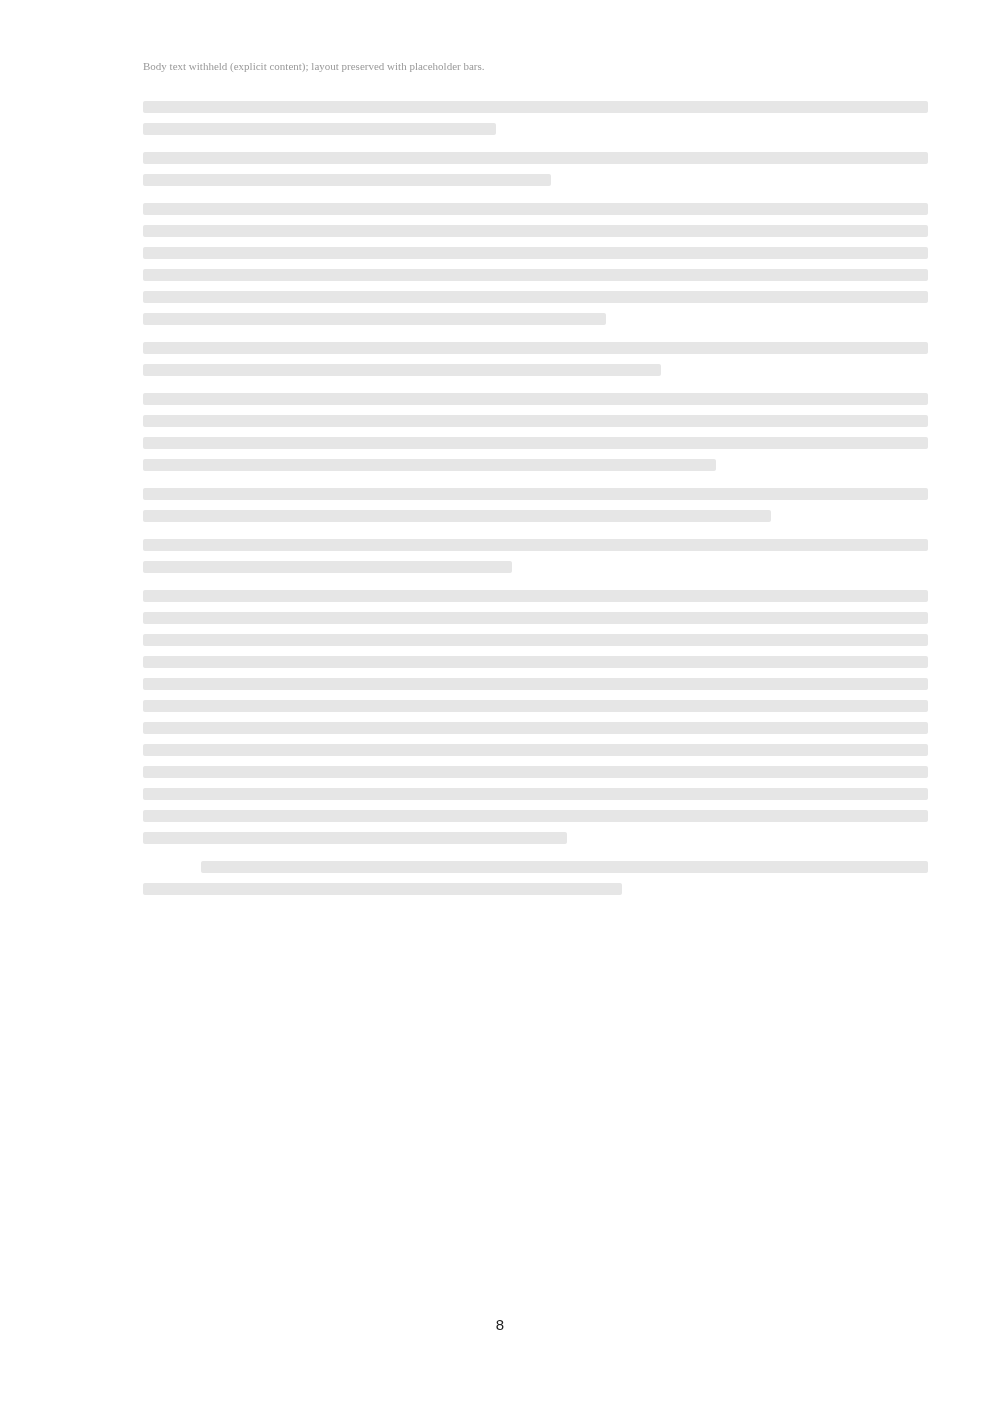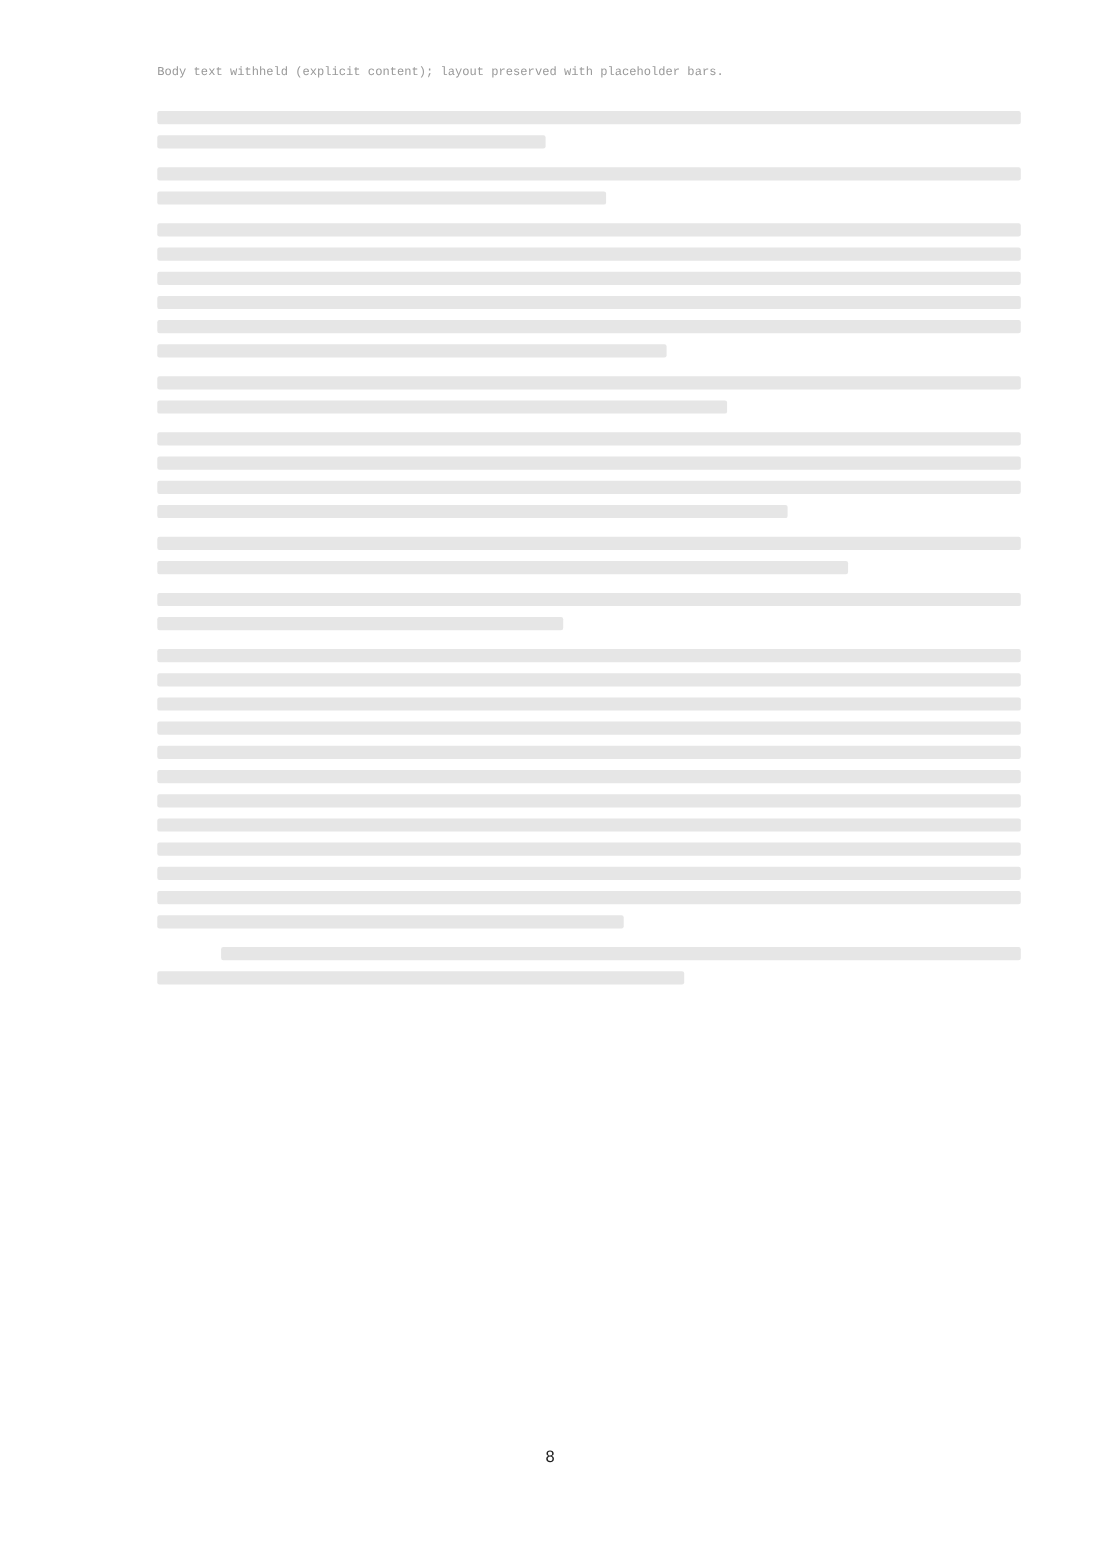--- a/index.html
+++ b/index.html
@@ -15,21 +15,21 @@
       display: block; height: 12px; margin: 9px 0 10px 0;
       background: #e6e6e6; border-radius: 2px;
     }
     .page-number {
       position: absolute; left: 0; width: 1000px; top: 1316px;
       text-align: center; font-family: "Liberation Sans", sans-serif;
       font-size: 15px; color: #222222;
     }
     .note {
       position: absolute; left: 143px; width: 785px; top: 60px;
-      font-family: Liberation Mono, monospace; font-size: 11px; color: #999999;
+      font-family: Liberation Serif, serif; font-size: 11px; color: #999999;
     }
   </style>
 </head>
 <body>
 
 <div class="note">Body text withheld (explicit content); layout preserved with placeholder bars.</div>
 
 <div class="page" id="body">
     <div class="para">
       <span class="placeholder-line"></span>

